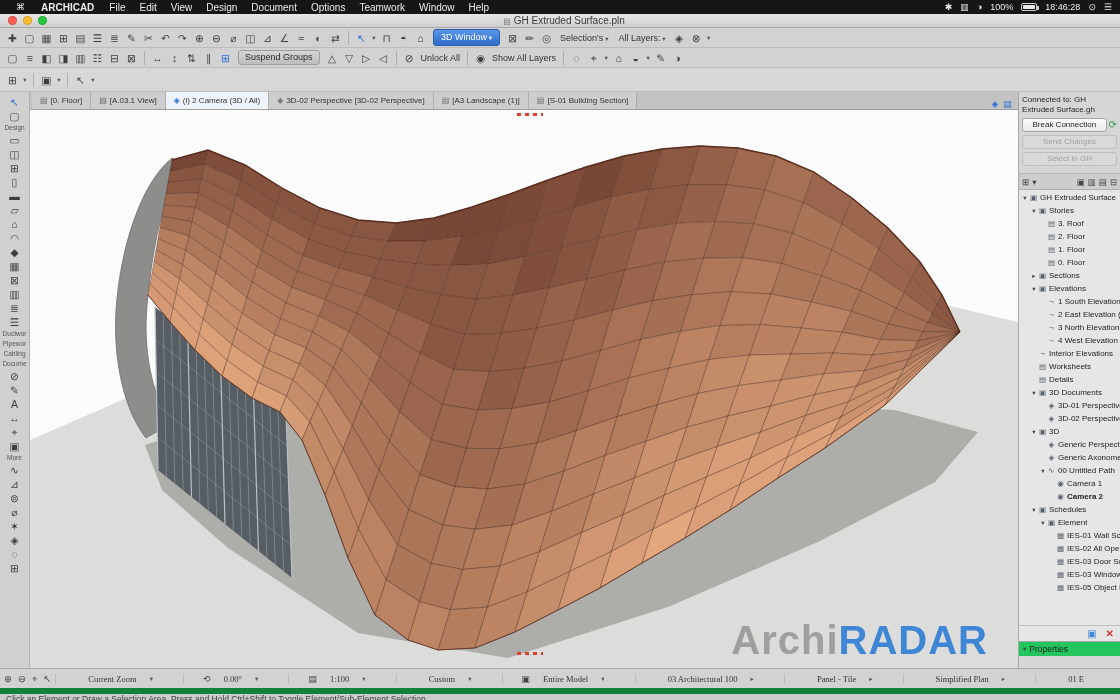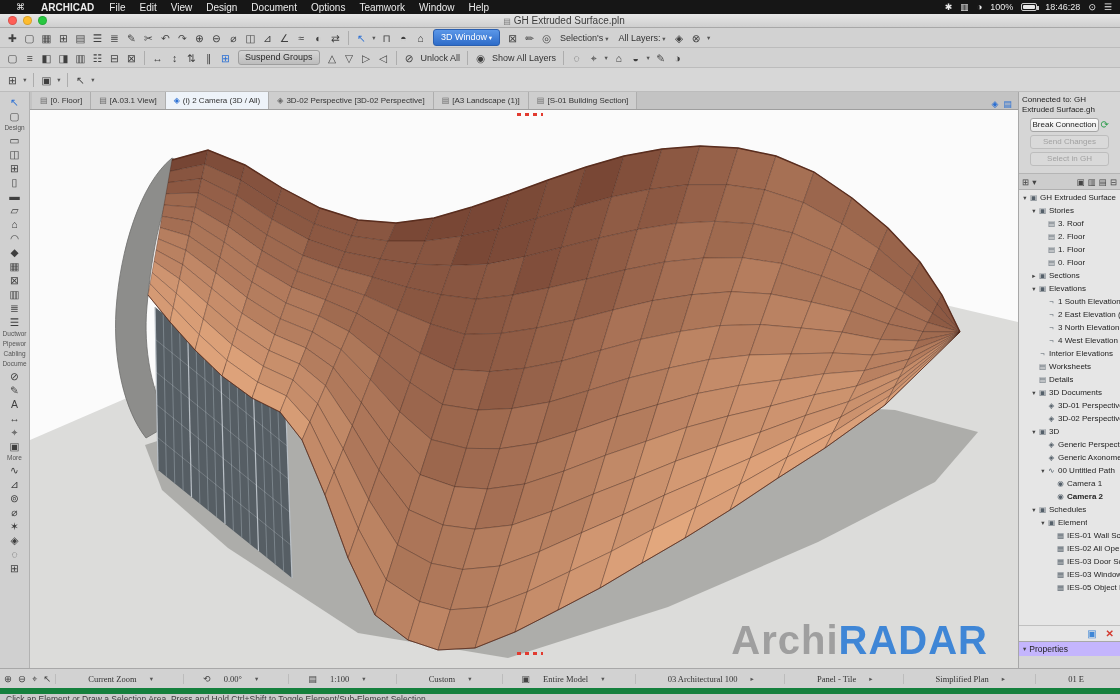--- a/index.html
+++ b/index.html
@@ -54,36 +54,36 @@
   .strip-item.lbl { font-size:6.5px; color:#555; height:10px; line-height:10px; white-space:nowrap; }
   .viewport { position:relative; width:988px; height:558px; background:#fbfbfb; overflow:hidden; }
   .watermark { position:absolute; right:30px; bottom:8px; font-size:40px; font-weight:bold; letter-spacing:1px; line-height:1; }
   .wm-gray { color:#9f9f9f; } .wm-blue { color:#3f86d6; }
   .redmark { position:absolute; left:487px; width:26px; height:3px; background:repeating-linear-gradient(90deg,#e23b30 0 4px,transparent 4px 8px); }
   .redmark.topm { top:3px; } .redmark.botm { bottom:13px; }
   
   .rightpanel { width:102px; background:#d6d6d6; border-left:1px solid #a8a8a8; display:flex; flex-direction:column; }
   .connbox { padding:3px 3px 4px; border-bottom:1px solid #b5b5b5; }
   .conntext { font-size:8px; color:#1e1e1e; line-height:1.25; margin-bottom:3px; }
-  .connrow { display:flex; align-items:center; gap:2px; margin:3px 8px; }
+  .connrow { display:flex; align-items:center; gap:2px; margin:3px 0; }
   .cbtn { flex:1; background:linear-gradient(#fdfdfd,#e9e9e9); border:1px solid #a5a5a5; border-radius:3px; text-align:center; font-size:8px; line-height:12px; color:#222; overflow:hidden; white-space:nowrap; }
   .cbtn.disabled { background:#d9d9d9; color:#a2a2a2; border-color:#bdbdbd; }
   .syncicon { color:#2f9e4f; font-size:10px; line-height:10px; }
   .navtools { display:flex; align-items:center; height:16px; background:#cdcdcd; border-bottom:1px solid #b0b0b0; padding:0 3px; gap:3px; font-size:9px; color:#444; }
   .navtools .ntright { margin-left:auto; display:flex; gap:3px; }
   .nt-ic { font-size:8.5px; }
   .tree { flex:1; background:#e6e6e6; overflow:hidden; padding-top:1px; }
   .tree-row { display:flex; align-items:center; height:13px; white-space:nowrap; overflow:hidden; }
   .tri { width:8px; font-size:6.5px; color:#444; text-align:center; flex:none; }
   .tico { width:9px; font-size:7.5px; color:#55606a; text-align:center; flex:none; margin-right:2px; }
   .tlbl { font-size:8px; color:#1d1d1d; overflow:hidden; }
   .tree-row.selected .tlbl { font-weight:bold; }
   .panelicons { display:flex; justify-content:flex-end; gap:9px; padding:2px 6px; background:#e6e6e6; border-top:1px solid #c0c0c0; font-size:10px; }
   .pic-img { color:#3f86d6; } .pic-x { color:#d33a2f; font-weight:bold; }
-  .propheader { height:15px; background:#c4b5fd; border-top:1px solid #a8a8a8; display:flex; align-items:center; gap:3px; padding:0 4px; font-size:8.5px; color:#222; }
+  .propheader { height:15px; background:#22c55e; border-top:1px solid #a8a8a8; display:flex; align-items:center; gap:3px; padding:0 4px; font-size:8.5px; color:#222; }
   .propheader .tri2 { font-size:6.5px; color:#444; }
   .propfill { height:12px; background:#d6d6d6; }
   
   .statusbar { height:20px; background:#d2d2d2; border-top:1px solid #a8a8a8; display:flex; align-items:center; font-size:8.5px; color:#333; padding:0 4px; overflow:hidden; }
   .sb-icons { display:flex; gap:6px; margin-right:4px; font-size:9.5px; color:#3f3f3f; }
   .sb-segs { flex:1; display:flex; justify-content:space-between; overflow:hidden; }
   .sb-seg { display:flex; align-items:center; gap:13px; padding:0 19px; border-left:1px solid #bcbcbc; white-space:nowrap; overflow:hidden;font-family:Liberation Serif, serif; }
   .sb-seg .sg { font-size:9px; color:#444; } .sb-seg .sa { font-size:6.5px; color:#555; }
   .hintbar { height:12px; background:#cbcbcb; border-top:6px solid #15803d; font-size:8.5px; line-height:11px; color:#3c3c3c; padding-left:6px; }
 </style>

